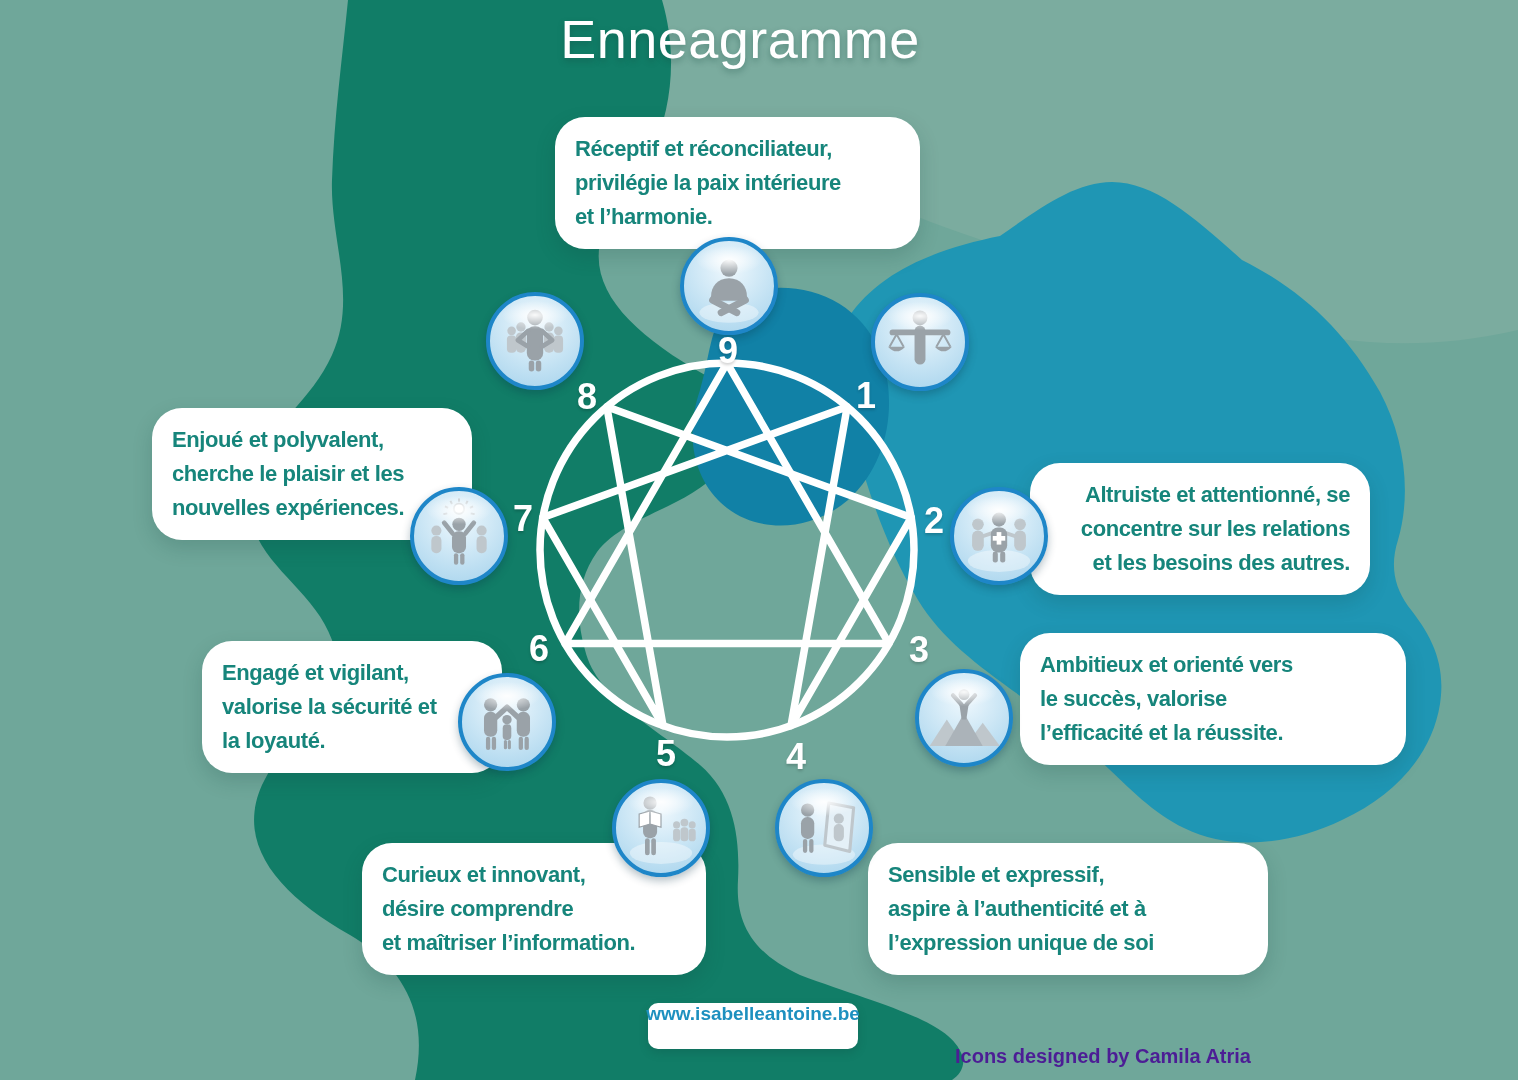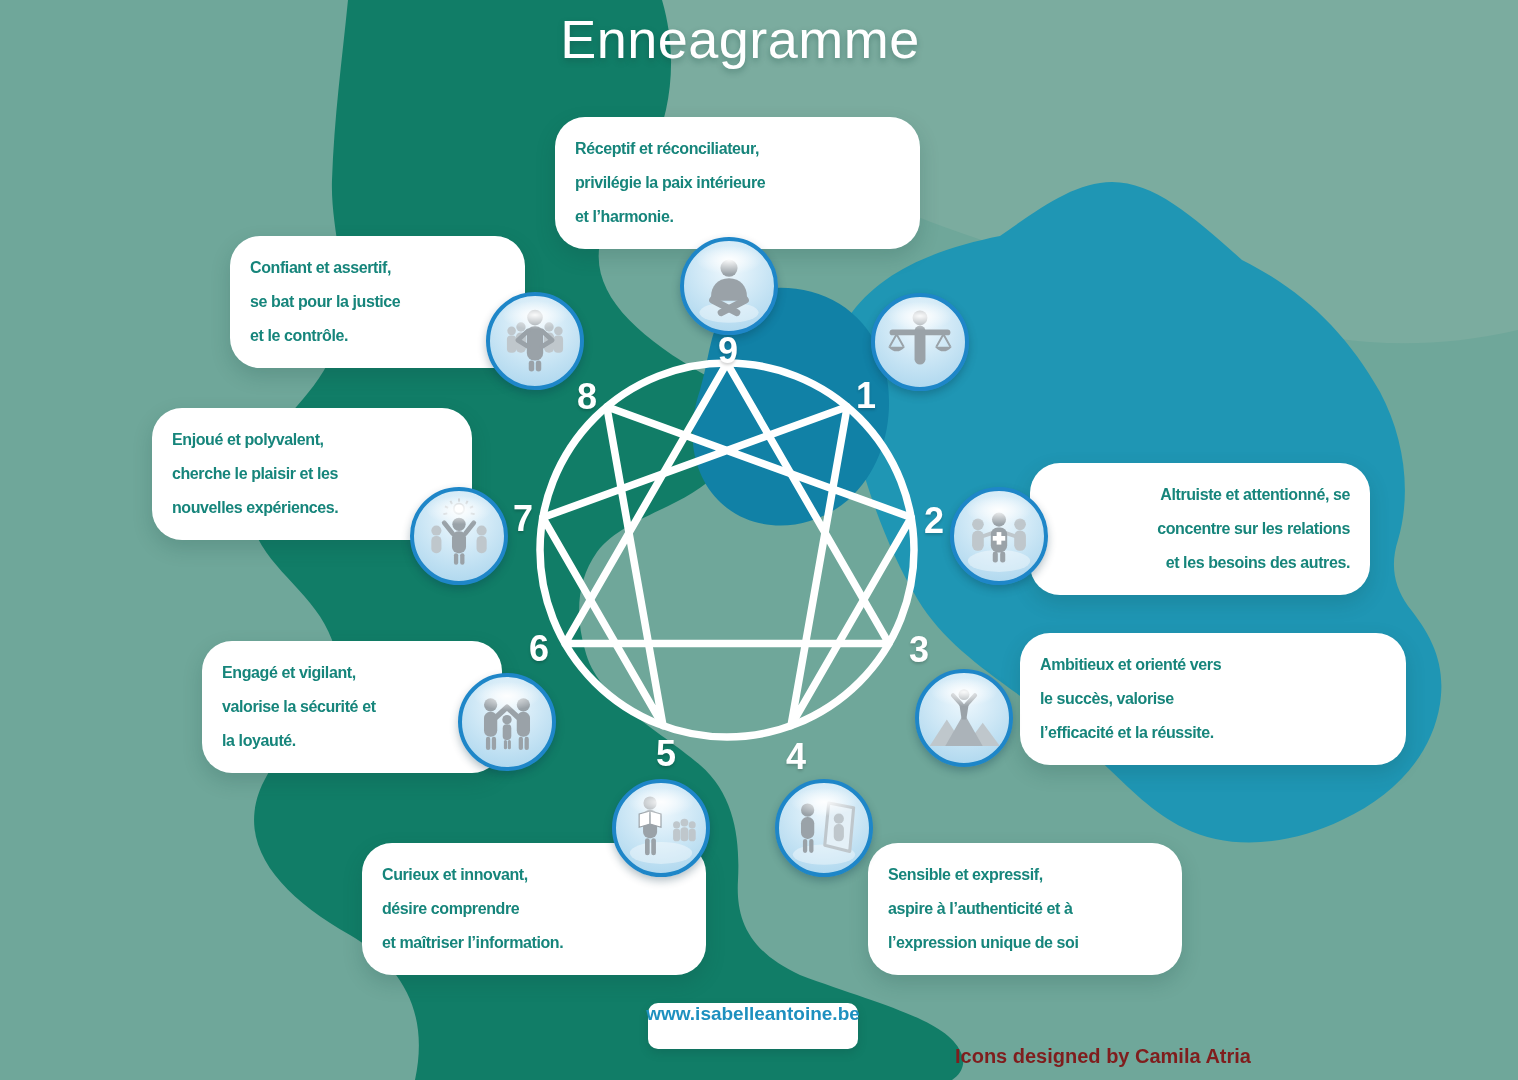--- a/index.html
+++ b/index.html
@@ -6,21 +6,21 @@
   body{width:1518px;height:1080px;overflow:hidden;
        font-family:"Liberation Sans","DejaVu Sans",sans-serif;}
   #stage{position:relative;width:1518px;height:1080px;background:#6FA79A;}
   #bg{position:absolute;left:0;top:0;pointer-events:none;}
 
   .page-title{position:absolute;left:0;top:8px;width:1480px;text-align:center;
     color:#fff;font-size:54px;font-weight:normal;letter-spacing:.5px;
     text-shadow:0 3px 6px rgba(20,70,60,.35);}
 
   .bubble{position:absolute;box-sizing:border-box;background:#fff;border-radius:30px;
-    padding:15px 20px;color:#16857B;font-weight:bold;font-size:16px;line-height:34px;
+    padding:15px 20px;color:#16857B;font-weight:bold;font-size:22px;line-height:34px;
     letter-spacing:-0.4px;white-space:pre-line;box-shadow:0 8px 20px rgba(15,60,55,.18);
     z-index:4;}
   .bubble.center{text-align:right;}
 
   .num{position:absolute;width:40px;text-align:center;color:#fff;font-size:36px;
     font-weight:bold;line-height:44px;z-index:6;text-shadow:0 2px 3px rgba(0,0,0,.18);}
 
   .badge{position:absolute;box-sizing:border-box;width:98px;height:98px;border-radius:50%;
     border:4px solid #1E86C8;z-index:5;overflow:hidden;
     background:radial-gradient(circle at 50% 30%, #EFF8FD 0%, #CBE6F5 48%, #A4D2EC 100%);
@@ -28,21 +28,21 @@
   .badge::after{content:'';position:absolute;left:13%;top:5%;width:74%;height:32%;
     border-radius:50%;
     background:radial-gradient(ellipse at center, rgba(255,255,255,.95), rgba(255,255,255,0) 72%);}
   .badge svg{position:absolute;left:6px;top:6px;}
 
   .site-pill{position:absolute;left:648px;top:1003px;width:210px;height:46px;
     background:#fff;border-radius:10px;display:flex;align-items:flex-start;justify-content:center;
     box-shadow:0 4px 10px rgba(15,60,55,.2);z-index:6;}
   .site-pill span{color:#1D90BF;font-weight:bold;font-size:19px;}
   .credits{position:absolute;left:938px;top:1043px;width:330px;text-align:center;
-    color:#7f1d1d;font-weight:bold;font-size:20px;line-height:26px;z-index:6;}
+    color:#4c1d95;font-weight:bold;font-size:20px;line-height:26px;z-index:6;}
 </style>
 </head>
 <body>
 
 <div id="stage">
 
   <svg id="bg" width="1518" height="1080" viewBox="0 0 1518 1080">
 
     <path fill="#7BAC9F" d="M480,0 L1518,0 L1518,330
       C1380,362 1280,330 1180,300 C1080,270 1000,250 900,210 C800,170 740,196 640,160
@@ -78,35 +78,32 @@
 
   <div class="bubble" style="left:555px;top:117px;width:365px">Réceptif et réconciliateur,
 privilégie la paix intérieure
 et l’harmonie.</div>
   <div class="bubble center" style="left:1030px;top:463px;width:340px">Altruiste et attentionné, se
 concentre sur les relations
 et les besoins des autres.</div>
   <div class="bubble" style="left:1020px;top:633px;width:386px">Ambitieux et orienté vers
 le succès, valorise
 l’efficacité et la réussite.</div>
-  <div class="bubble" style="left:868px;top:843px;width:314px">Sensible et expressif,
+  <div class="bubble" style="left:868px;top:843px;width:400px">Sensible et expressif,
 aspire à l’authenticité et à
 l’expression unique de soi</div>
   <div class="bubble" style="left:362px;top:843px;width:344px">Curieux et innovant,
 désire comprendre
 et maîtriser l’information.</div>
   <div class="bubble" style="left:202px;top:641px;width:300px">Engagé et vigilant,
 valorise la sécurité et
 la loyauté.</div>
   <div class="bubble" style="left:152px;top:408px;width:320px">Enjoué et polyvalent,
 cherche le plaisir et les
 nouvelles expériences.</div>
-  <div class="bubble" style="left:230px;top:236px;width:295px">Confiant et assertif,
-se bat pour la justice
-et le contrôle.</div>
 
   <div class="num" style="left:708px;top:329px">9</div>
   <div class="num" style="left:846px;top:374px">1</div>
   <div class="num" style="left:914px;top:499px">2</div>
   <div class="num" style="left:899px;top:628px">3</div>
   <div class="num" style="left:776px;top:735px">4</div>
   <div class="num" style="left:646px;top:732px">5</div>
   <div class="num" style="left:519px;top:627px">6</div>
   <div class="num" style="left:503px;top:497px">7</div>
   <div class="num" style="left:567px;top:375px">8</div>

